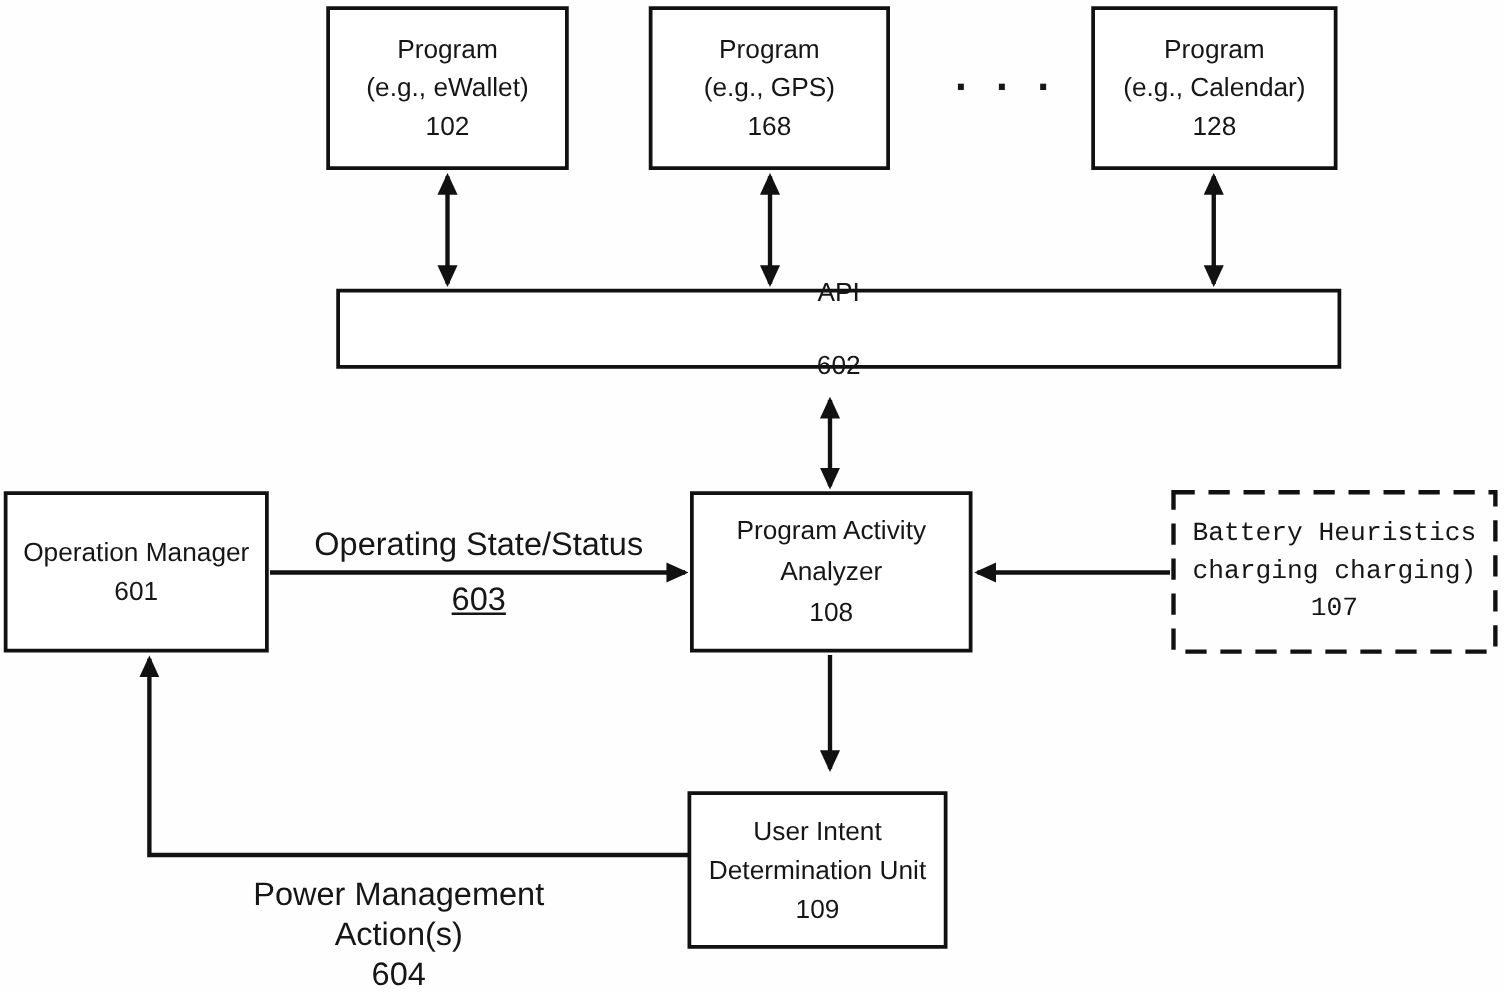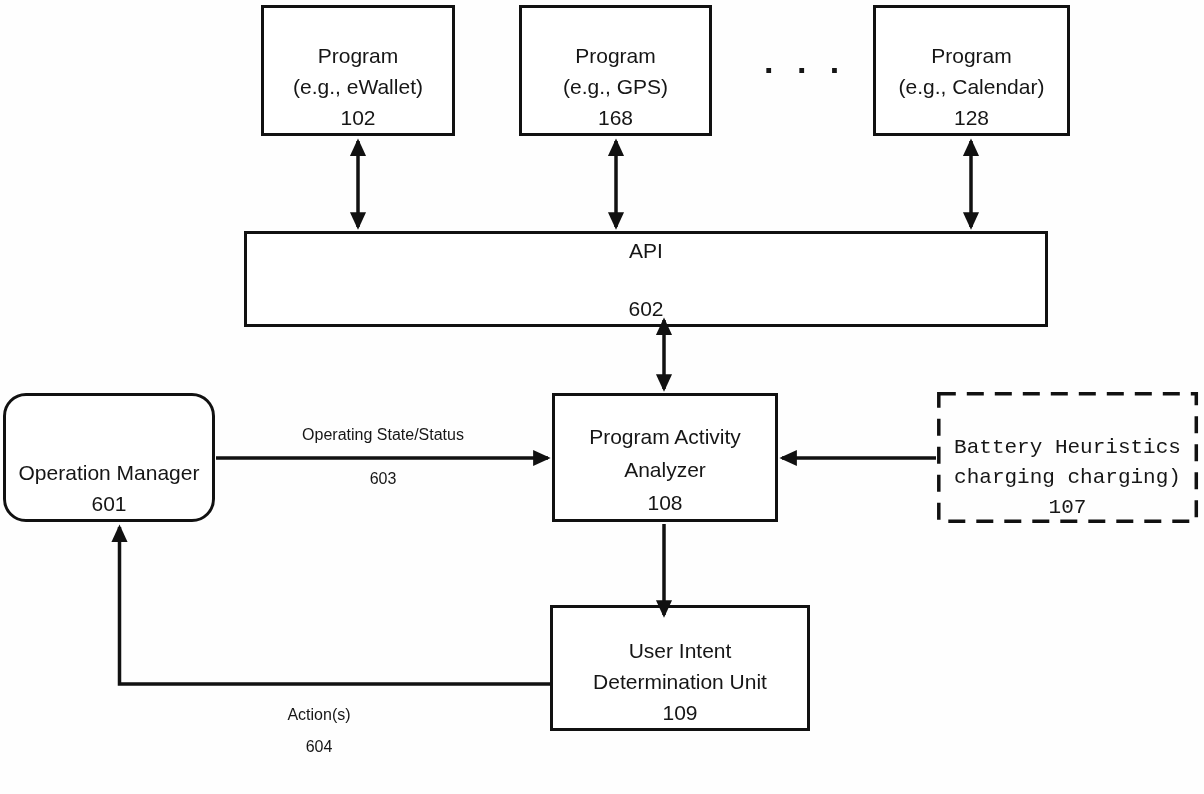--- a/index.html
+++ b/index.html
@@ -16,36 +16,36 @@
     color: #161616;
     overflow: hidden;
   }
   .box {
     position: absolute;
     border: 3px solid #111111;
     background: #ffffff;
     display: flex;
     flex-direction: column;
     align-items: center;
-    justify-content: flex-end;
+    justify-content: center;
     text-align: center;
     font-size: 21px;
     line-height: 31px;
     box-sizing: border-box;
   }
   .box.noborder {
     border: none;
     background: transparent;
     line-height: 30px;
     font-family: Liberation Mono, monospace;
   }
   .edge-label {
     position: absolute;
     text-align: center;
-    font-size: 16px;
+    font-size: 26px;
     line-height: 32px;
   }
   .ellipsis {
     position: absolute;
     font-size: 34px;
     font-weight: bold;
     letter-spacing: 7px;
     line-height: 34px;
     white-space: nowrap;
   }
@@ -74,56 +74,57 @@
   </div>
 
   <div class="ellipsis" style="left:764px; top:44px;">. . .</div>
 
   <div class="box" style="left:873px; top:5px; width:197px; height:131px;">
     <span>Program</span>
     <span>(e.g., Calendar)</span>
     <span>128</span>
   </div>
 
-  <div class="box" style="left:244px; top:231px; width:804px; height:96px;gap:27px;">
+  <div class="box" style="left:269px; top:231px; width:804px; height:64px;gap:27px;">
     <span>API</span>
     <span>602</span>
   </div>
 
-  <div class="box" style="left:3px; top:393px; width:212px; height:129px;border-radius:23px;">
+  <div class="box" style="left:3px; top:393px; width:212px; height:129px;">
     <span>Operation Manager</span>
     <span>601</span>
   </div>
 
   <div class="box" style="left:552px; top:393px; width:226px; height:129px; line-height:33px;">
     <span>Program Activity</span>
     <span>Analyzer</span>
     <span>108</span>
   </div>
 
   <div class="box noborder" style="left:937px; top:392px; width:261px; height:131px;">
     <span>Battery Heuristics</span>
     <span>charging charging)</span>
     <span>107</span>
   </div>
 
-  <div class="box" style="left:550px; top:605px; width:260px; height:126px;">
+  <div class="box" style="left:550px; top:633px; width:208px; height:126px;">
     <span>User Intent</span>
     <span>Determination Unit</span>
     <span>109</span>
   </div>
 
   <div class="edge-label" style="left:225px; top:419px; width:316px;">
     <span>Operating State/Status</span>
   </div>
-  <div class="edge-label" style="left:225px; top:463px; width:316px;">
+  <div class="edge-label" style="left:225px; top:463px; width:316px;text-decoration:underline;">
     <span>603</span>
   </div>
 
   <div class="edge-label" style="left:176px; top:699px; width:286px;">
+    <div>Power Management</div>
     <div>Action(s)</div>
     <div>604</div>
   </div>
 
   <svg class="overlay" width="1204" height="794" viewBox="0 0 1204 794" aria-hidden="true">
     <defs>
       <marker id="arrow" viewBox="0 0 10 10" refX="8.5" refY="5" markerWidth="5" markerHeight="5" orient="auto-start-reverse">
         <path d="M 0 0.4 L 10 5 L 0 9.6 z" fill="#111111"></path>
       </marker>
     </defs>

